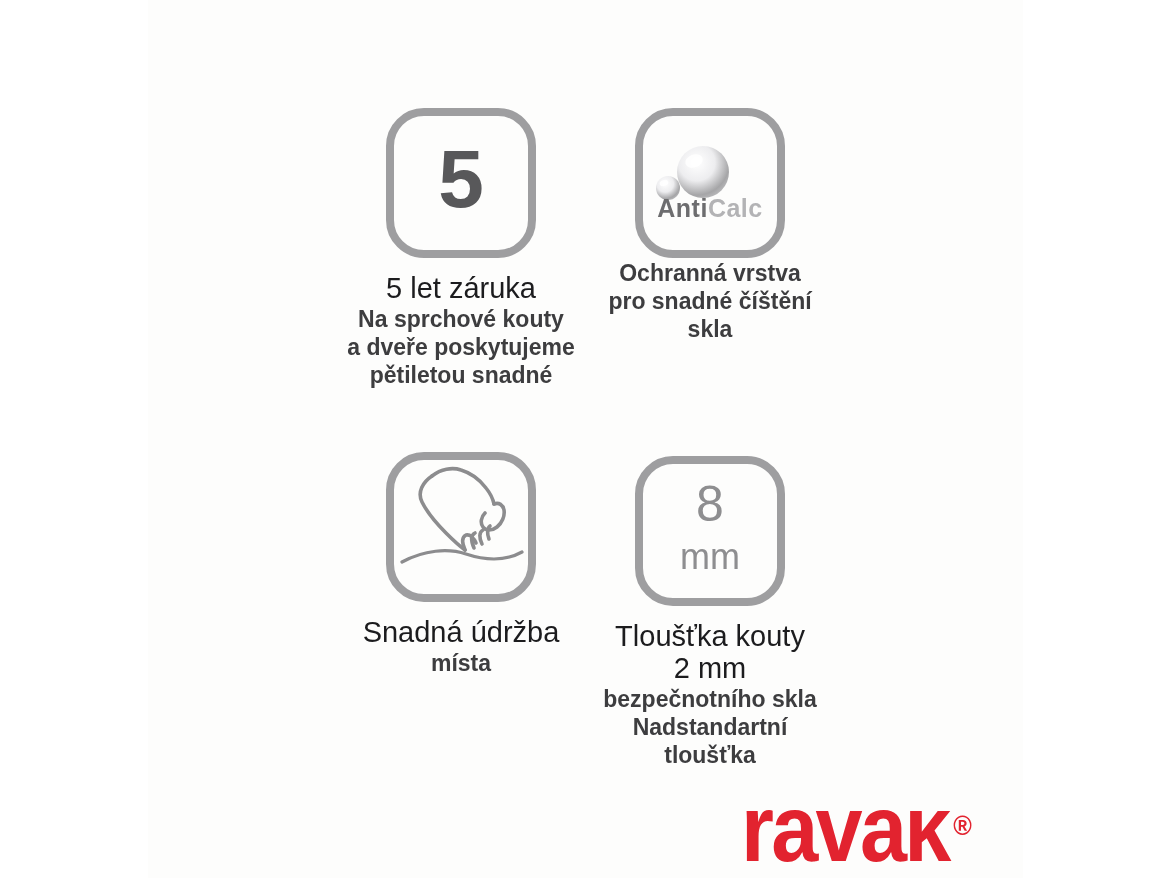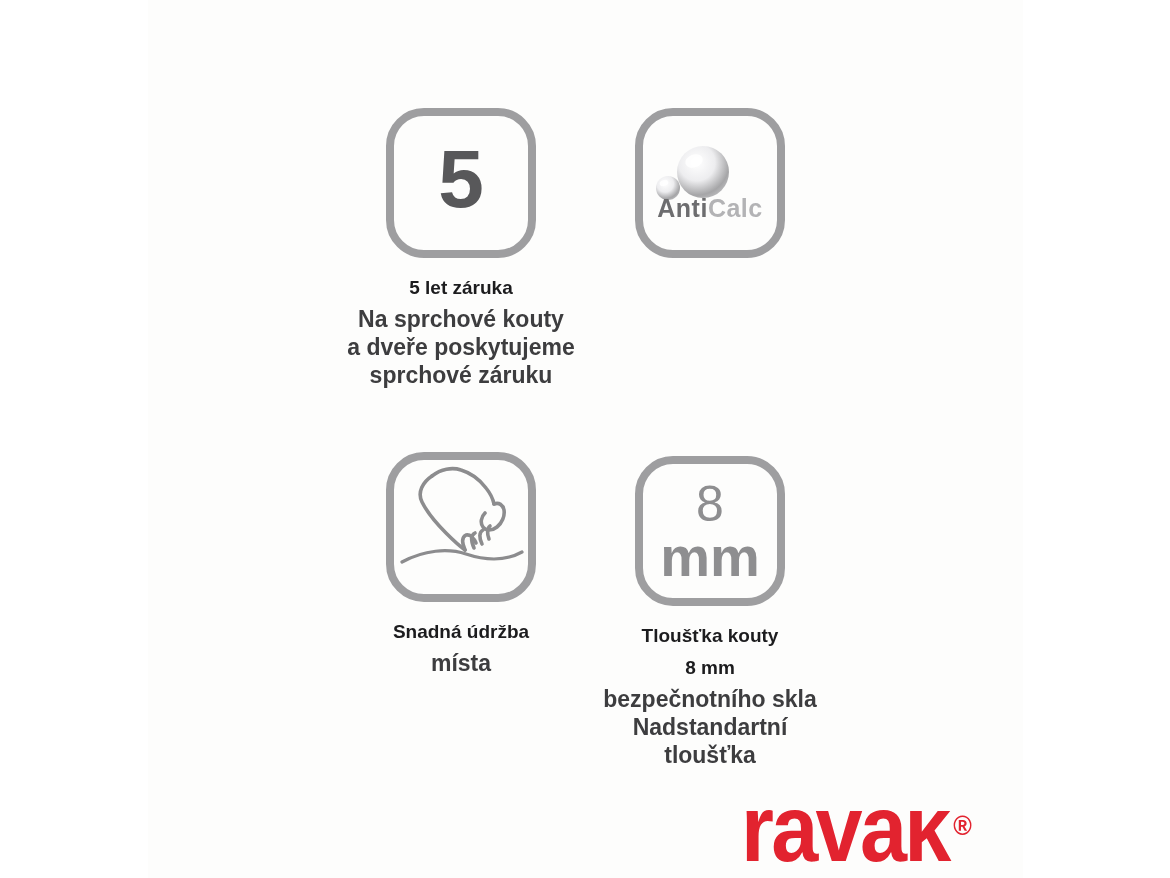--- a/index.html
+++ b/index.html
@@ -30,23 +30,23 @@
   .bubbles{position:absolute;left:0;top:0;width:134px;height:134px;}
   .anticalc-label{
     position:absolute;left:0;top:80px;width:134px;
     font-size:25px;font-weight:600;line-height:25px;letter-spacing:0.5px;
   }
   .anticalc-dark{color:#6d6d6f;}
   .anticalc-light{color:#b3b3b5;}
   .hand-svg{position:absolute;left:0;top:0;width:134px;height:134px;}
   .mm-wrap{display:flex;flex-direction:column;align-items:center;color:#8e8e90;}
   .mm-line1{font-size:50px;line-height:52px;font-weight:400;}
-  .mm-line2{font-size:56px;line-height:54px;font-weight:700;}
+  .mm-line2{font-size:36px;line-height:54px;font-weight:400;}
   .feature-title{
-    margin-top:14px;font-size:19px;line-height:32px;font-weight:700;color:#1c1c1e;
+    margin-top:14px;font-size:29px;line-height:32px;font-weight:400;color:#1c1c1e;
   }
   .feature-title-line{display:block;}
   .feature-desc{
     margin-top:1px;font-size:23px;line-height:28px;font-weight:700;color:#3d3d3f;
   }
   .feature-desc span{display:block;}
   .logo{
     position:absolute;left:741px;top:782px;
     display:flex;align-items:flex-start;
     transform:scaleX(0.9);transform-origin:left top;
@@ -65,21 +65,21 @@
 <div class="panel"></div>
 
 <div class="cell cell-1">
   <div class="badge">
     <span class="big-five">5</span>
   </div>
   <div class="feature-title">5 let záruka</div>
   <div class="feature-desc">
     <span>Na sprchové kouty</span>
     <span>a dveře poskytujeme</span>
-    <span>sprchové záruku</span>
+    <span>pětiletou snadné</span>
   </div>
 </div>
 
 <div class="cell cell-2">
   <div class="badge">
     <svg class="bubbles" viewBox="0 0 134 134" xmlns="http://www.w3.org/2000/svg">
       <defs>
         <radialGradient id="bubGrad" cx="38%" cy="32%" r="78%">
           <stop offset="0%" stop-color="#ffffff"></stop>
           <stop offset="45%" stop-color="#ededef"></stop>
@@ -88,20 +88,24 @@
         </radialGradient>
       </defs>
       <circle cx="60" cy="56" r="26" fill="url(#bubGrad)"></circle>
       <ellipse cx="51" cy="45" rx="9" ry="6.5" fill="#ffffff" opacity="0.85" transform="rotate(-20 51 45)"></ellipse>
       <circle cx="25" cy="72" r="12" fill="url(#bubGrad)"></circle>
       <ellipse cx="21" cy="67" rx="4.5" ry="3" fill="#ffffff" opacity="0.85" transform="rotate(-20 21 67)"></ellipse>
     </svg>
     <div class="anticalc-label">
       <span class="anticalc-dark">Anti</span><span class="anticalc-light">Calc</span>
     </div>
+  </div>
+  <div class="feature-desc">
+    <span>Ochranná vrstva</span>
+    <span>pro snadné číštění skla</span>
   </div>
 </div>
 
 <div class="cell cell-3">
   <div class="badge">
     <svg class="hand-svg" viewBox="0 0 134 134" xmlns="http://www.w3.org/2000/svg" fill="none" stroke="#8c8c8e" stroke-width="3.6" stroke-linecap="round" stroke-linejoin="round">
 
       <path d="M38,16 C29,22 23,32 28,42 C33,52 42,63 52,73 C58,79 64,85 71,90"></path>
 
       <path d="M38,16 C47,9 58,7 67,10 C77,13 86,20 92,28 C96,33 99,39 100,44"></path>
@@ -124,21 +128,21 @@
 
 <div class="cell cell-4">
   <div class="badge">
     <div class="mm-wrap">
       <span class="mm-line1">8</span>
       <span class="mm-line2">mm</span>
     </div>
   </div>
   <div class="feature-title">
     <span class="feature-title-line">Tloušťka kouty</span>
-    <span class="feature-title-line">8 mm</span>
+    <span class="feature-title-line">2 mm</span>
   </div>
   <div class="feature-desc">
     <span>bezpečnotního skla</span>
     <span>Nadstandartní tloušťka</span>
   </div>
 </div>
 
 <div class="logo">
   <span class="logo-text">ravaĸ</span>
   <span class="logo-reg">®</span>

